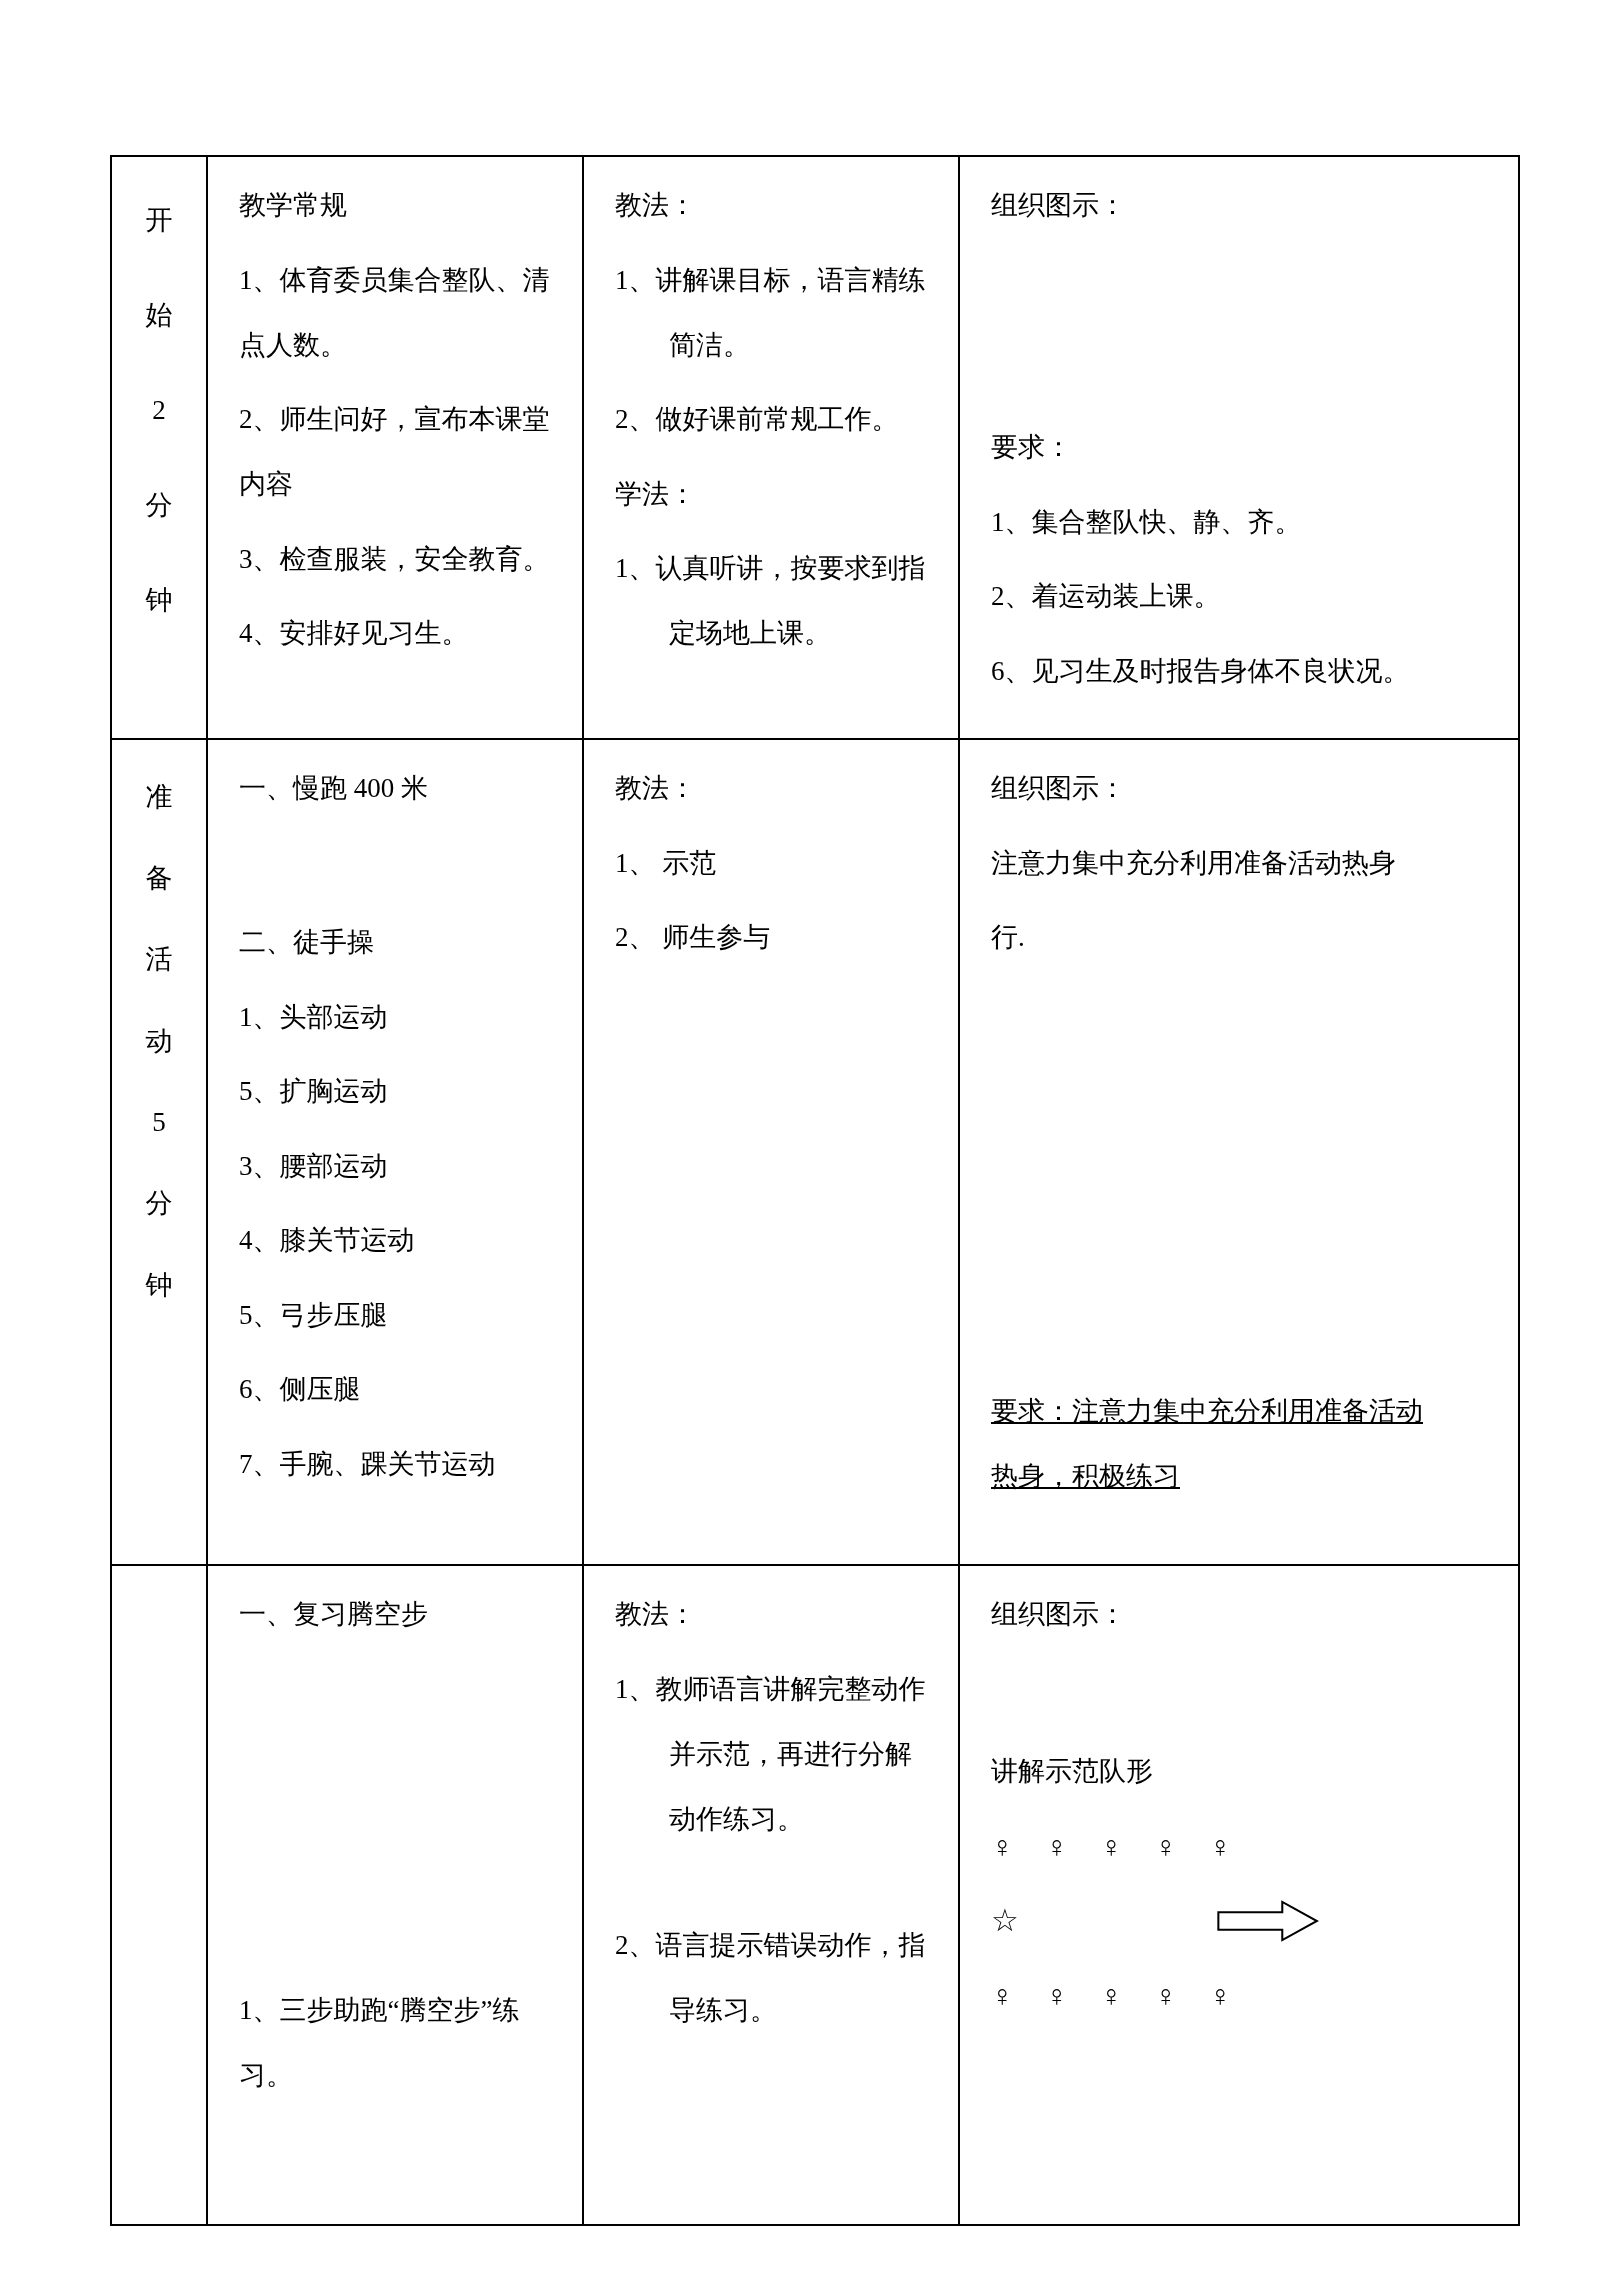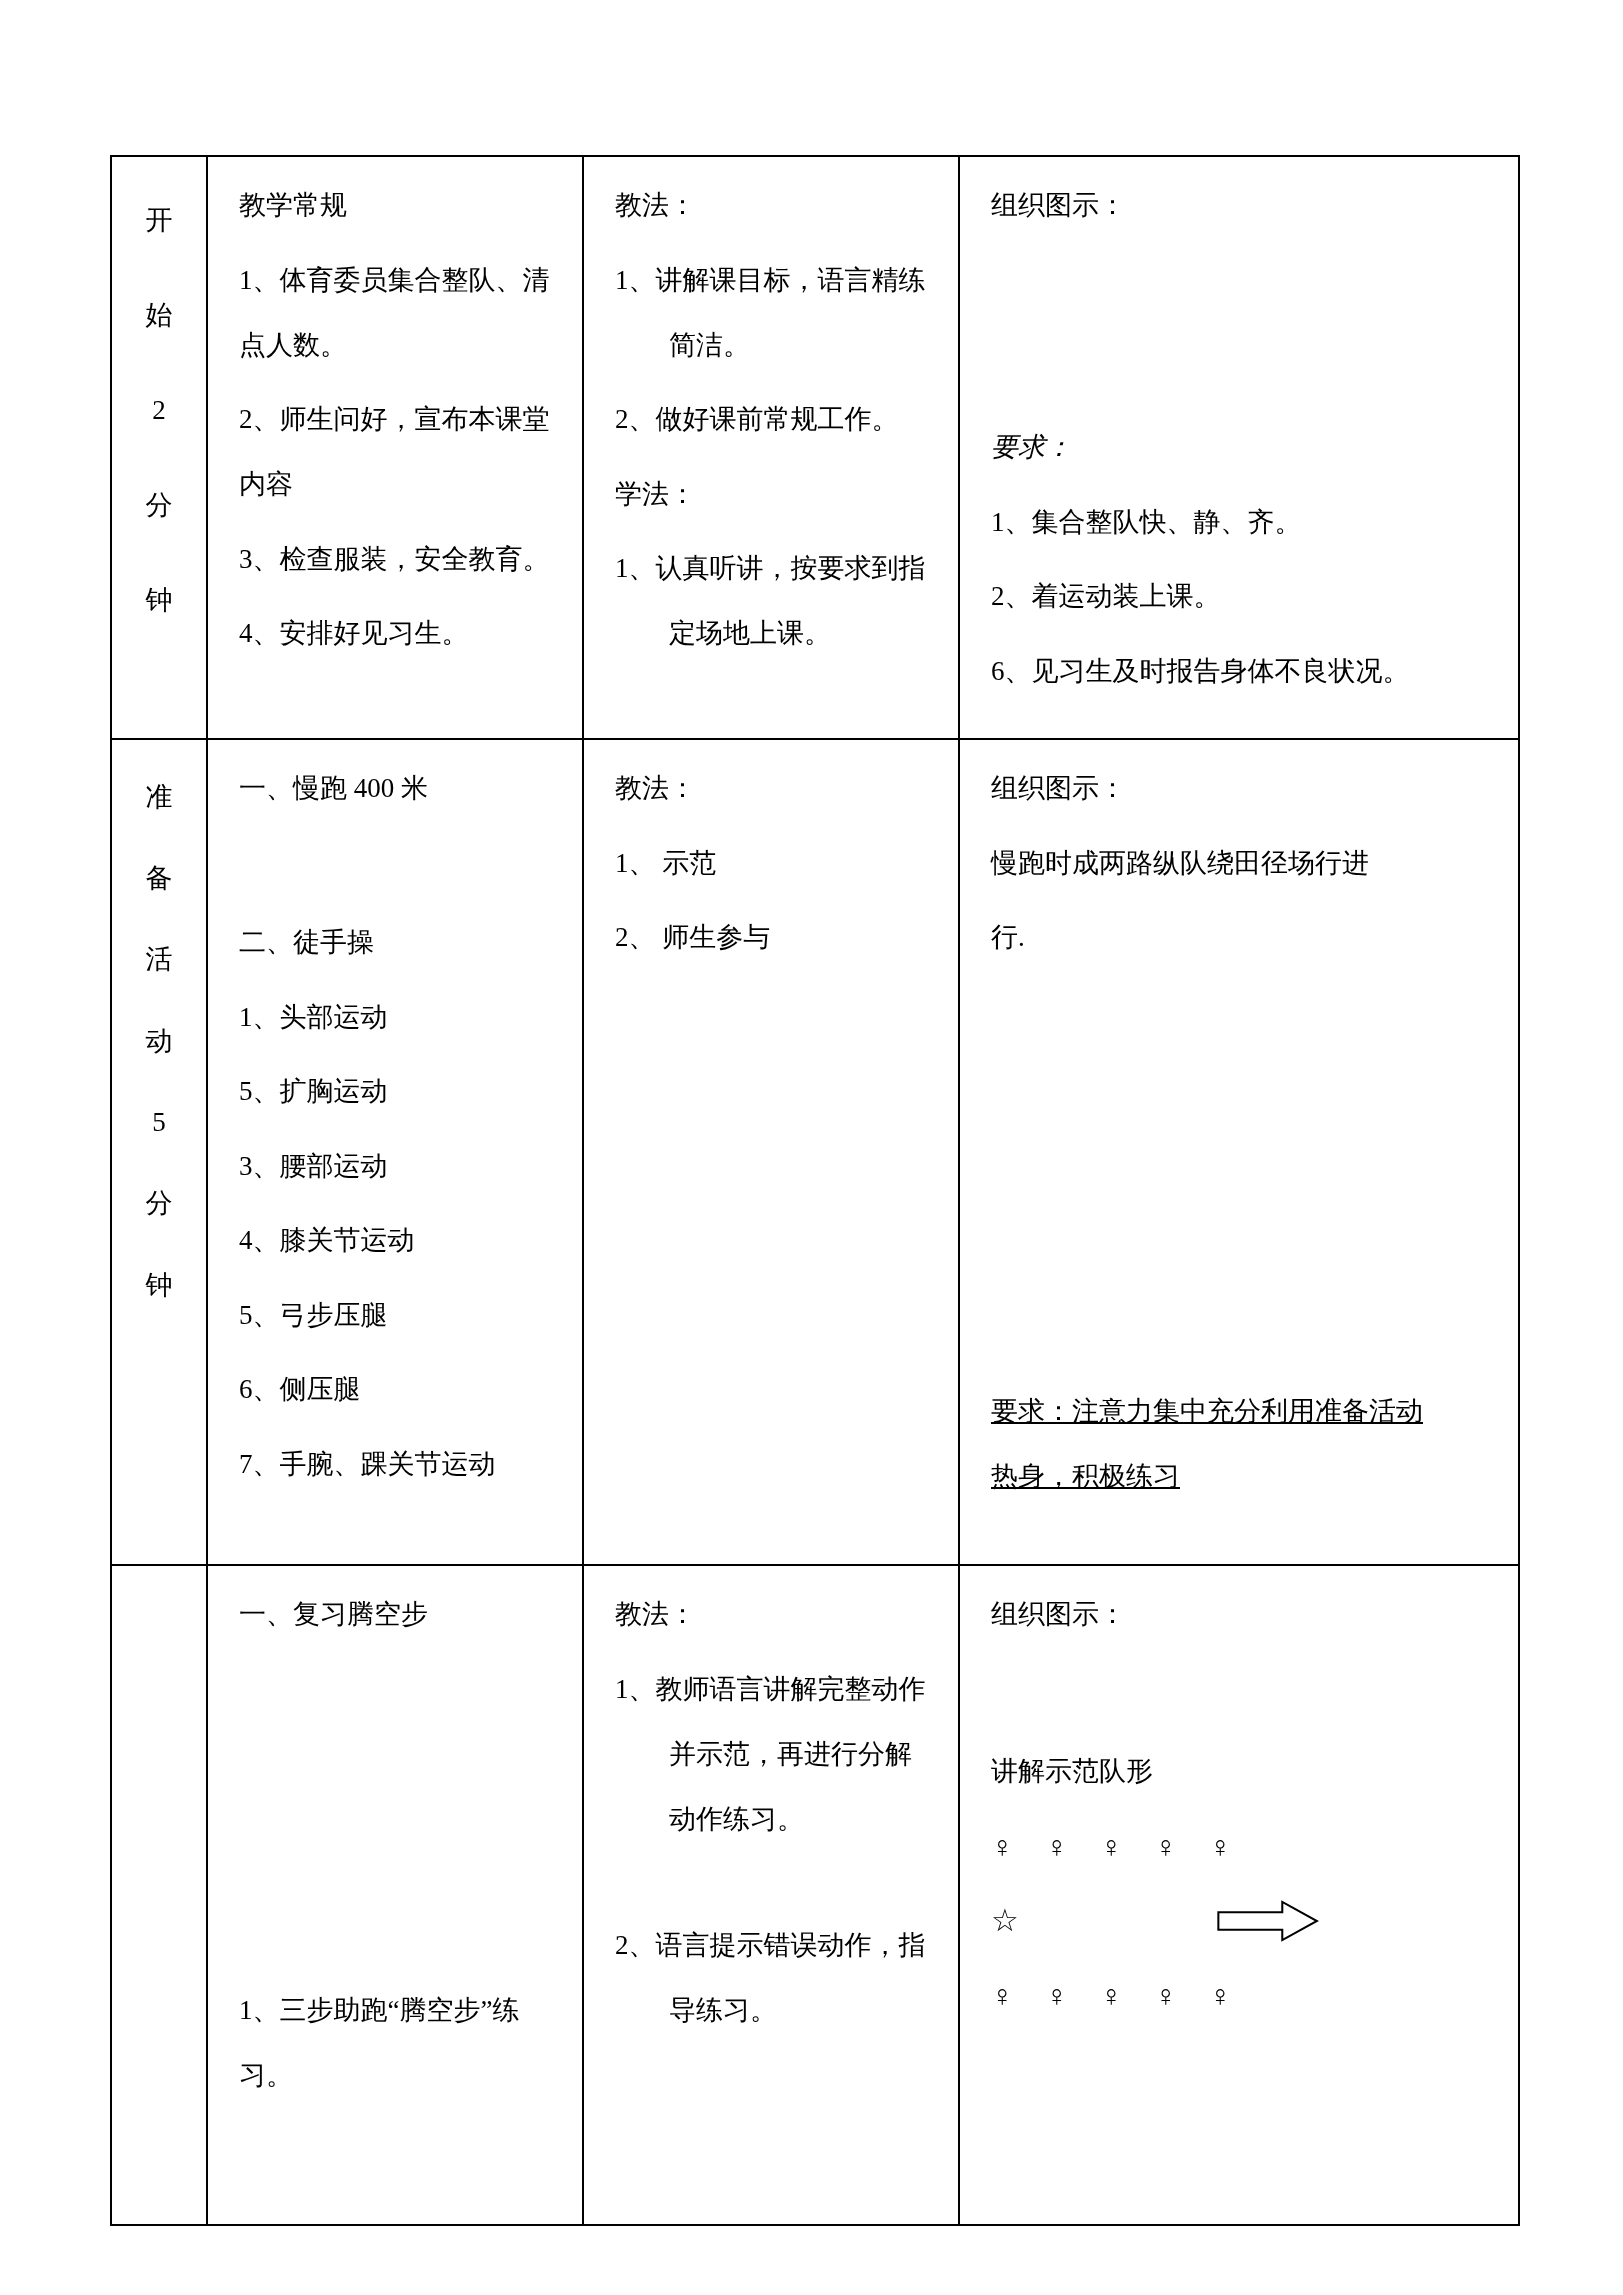--- a/index.html
+++ b/index.html
@@ -39,21 +39,21 @@
   .stage-inner { display: inline-flex; flex-direction: column; align-items: center; }
   .stage-inner span { display: block; line-height: 65px; }
   tr.r1 .stage-inner span { margin: 15px 0; }
   tr.r2 .stage-inner span { margin: 8.2px 0; }
 
   td p { margin: 0 0 9.5px 0; }
   p.hang { padding-left: 2em; text-indent: -2em; }
   p.gap-sm  { margin-top: 61px; }
   p.gap-md  { margin-top: 89px; }
   p.gap-md2 { margin-top: 92px; }
-  p.gap-lg  { margin-top: 177px; font-style: italic; }
+  p.gap-lg  { margin-top: 177px; }
   p.gap-xl  { margin-top: 331px; }
   p.gap-xxl { margin-top: 409px; text-decoration: underline; }
   p.req-wrap { max-width: 443px; }
 
   .students-row { letter-spacing: 0; word-spacing: 24.5px; font-size: 30px; }
   .star-row { display: flex; align-items: center; }
   .star-row .star { font-size: 31px; }
   .star-row svg { margin-left: 198px; display: block; }
 </style>
 </head>
@@ -125,21 +125,21 @@
         <p>6、侧压腿</p>
         <p>7、手腕、踝关节运动</p>
       </td>
       <td>
         <p>教法：</p>
         <p>1、 示范</p>
         <p>2、 师生参与</p>
       </td>
       <td>
         <p>组织图示：</p>
-        <p>慢跑时成两路纵队绕田径场行进</p>
+        <p>注意力集中充分利用准备活动热身</p>
         <p>行.</p>
         <p class="gap-xxl req-wrap">要求：注意力集中充分利用准备活动热身，积极练习</p>
       </td>
     </tr>
 
     <tr class="r3">
       <td class="stage-cell"></td>
       <td>
         <p>一、复习腾空步</p>
         <p class="gap-xl">1、三步助跑“腾空步”练习。</p>

